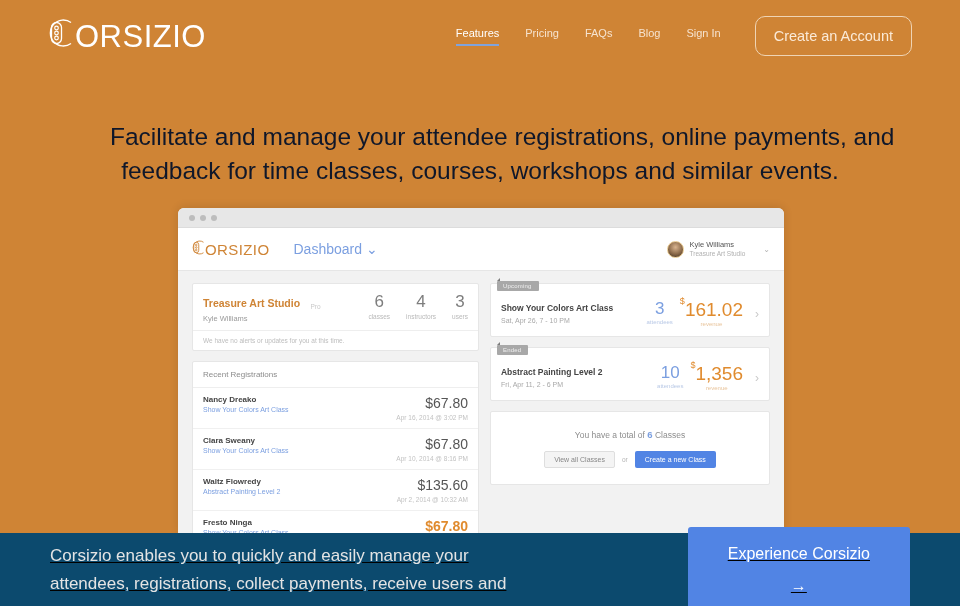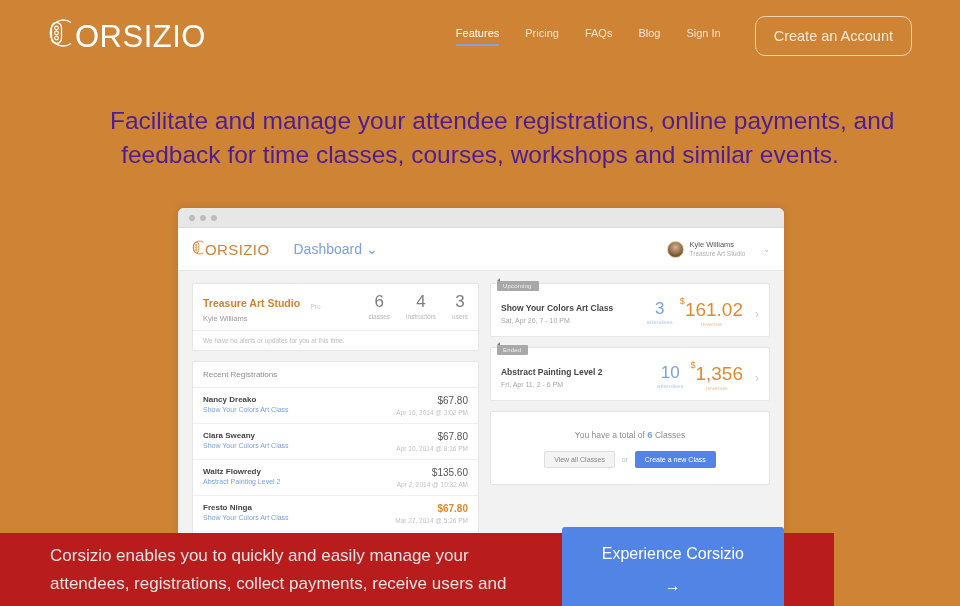--- a/index.html
+++ b/index.html
@@ -39,23 +39,23 @@
     height: 2px; background: #7fa3dd;
   }
   .nav-cta {
     border: 1px solid #efd4b4; color: #fbead7; font-size: 14.5px;
     padding: 11px 18px; border-radius: 10px; cursor: pointer;
     background: transparent; margin-left: 8px;
   }
 
   
   .hero {
-    text-align: center; color: #4c1d95;
+    text-align: center; color: #0f172a;
     font-size: 24.5px; line-height: 1.38; font-weight: 300;
-    margin-top: 32px; padding: 0 110px;
+    margin-top: 48px; padding: 0 110px;
   }
   .hero div { white-space: nowrap; }
 
   
   .browser {
     position: absolute; left: 178px; top: 208px;
     width: 606px; height: 325px;
     background: #f2f2f2;
     border-radius: 6px 6px 0 0;
     box-shadow: 0 -1px 10px rgba(0,0,0,0.12);
@@ -116,21 +116,21 @@
     padding: 8px 10px; font-size: 8px; color: #8c8c8c;
     border-bottom: 1px solid #eee;
   }
   .reg-row {
     display: flex; padding: 7px 10px; border-bottom: 1px solid #f0f0f0;
   }
   .reg-left { flex: 1; }
   .reg-name { font-size: 8px; color: #444; font-weight: bold; }
   .reg-class { font-size: 7px; color: #7b9fe0; margin-top: 2px; }
   .reg-right { text-align: right; }
-  .reg-amt { font-size: 10px; color: #555; }
+  .reg-amt { font-size: 14px; color: #555; }
   .reg-amt.hl { color: #e08b2e; font-weight: bold; }
   .reg-date { font-size: 6.5px; color: #c2c2c2; margin-top: 3px; }
   .reg-foot { padding: 7px 10px; font-size: 6.8px; color: #c0c0c0; }
 
   
   .class-card { position: relative; padding: 11px 10px 9px; margin-bottom: 10px; }
   .ribbon {
     position: absolute; top: -3px; left: 6px;
     background: #a8a8a8; color: #f0f0f0;
     font-size: 6px; padding: 2px 7px 2px 6px; border-radius: 1px;
@@ -166,22 +166,23 @@
     font-size: 7px; color: #878787; padding: 4px 9px; cursor: pointer;
   }
   .or-txt { font-size: 6.5px; color: #b5b5b5; }
   .btn-blue {
     background: #5184e4; border: none; border-radius: 2px;
     font-size: 7px; color: #fff; padding: 5px 10px; cursor: pointer;
   }
 
   
   .band {
-    position: absolute; left: 0; bottom: 0; width: 834px; height: 73px;
-    background: #b91c1c;
+    position: absolute; left: 0; bottom: 0; width: 960px; height: 73px;
+    background: #0c4a6e;
+    text-decoration: underline;
   }
   .band-inner { display: flex; align-items: center; height: 100%; padding: 0 50px; }
   .band-text {
     color: #e4e4e4; font-size: 17px; line-height: 1.6; font-weight: 300;
     max-width: 470px;
   }
   .band-btn {
     margin-left: auto; background: #5184e4; color: #fff; border: none;
     border-radius: 3px; font-size: 16px; padding: 18px 40px; cursor: pointer;
     display: flex; align-items: center; gap: 14px; white-space: nowrap; flex-direction: column;

